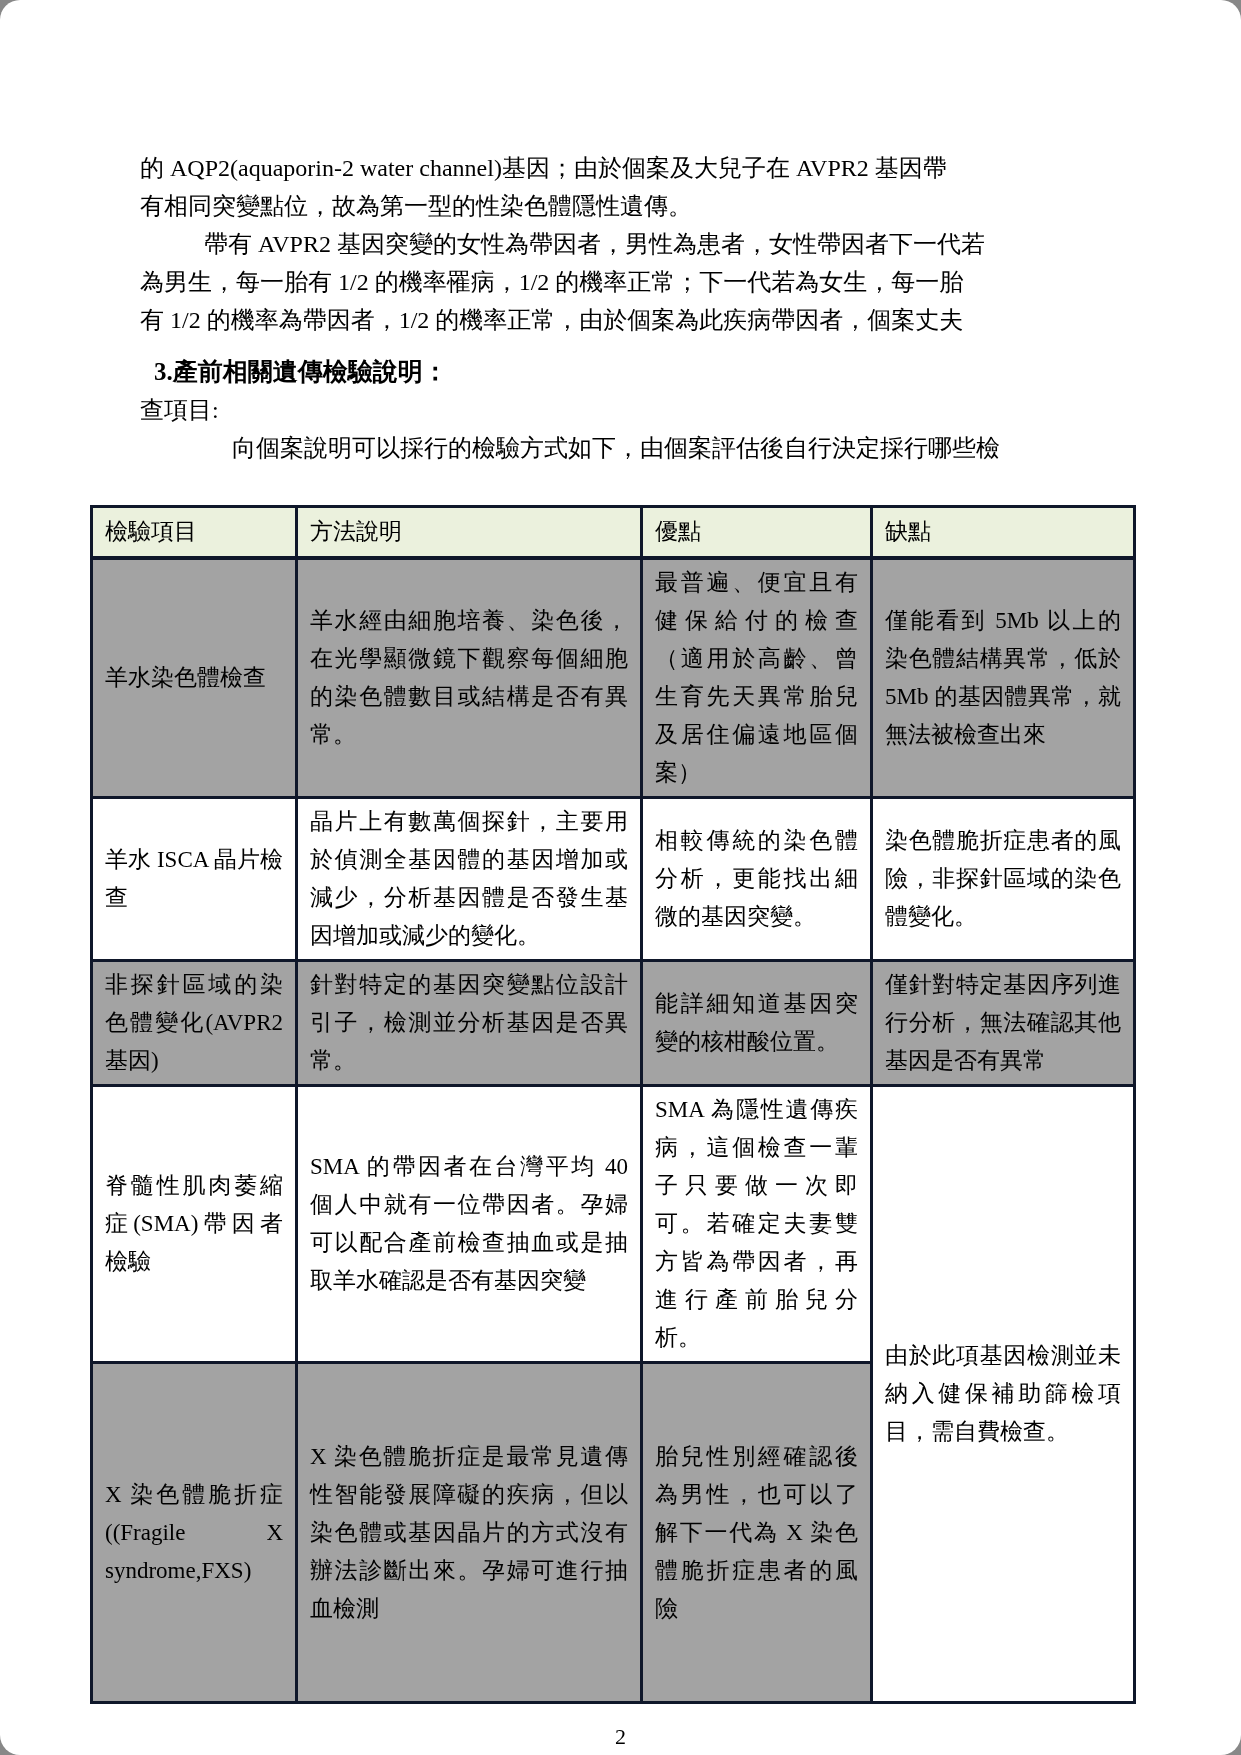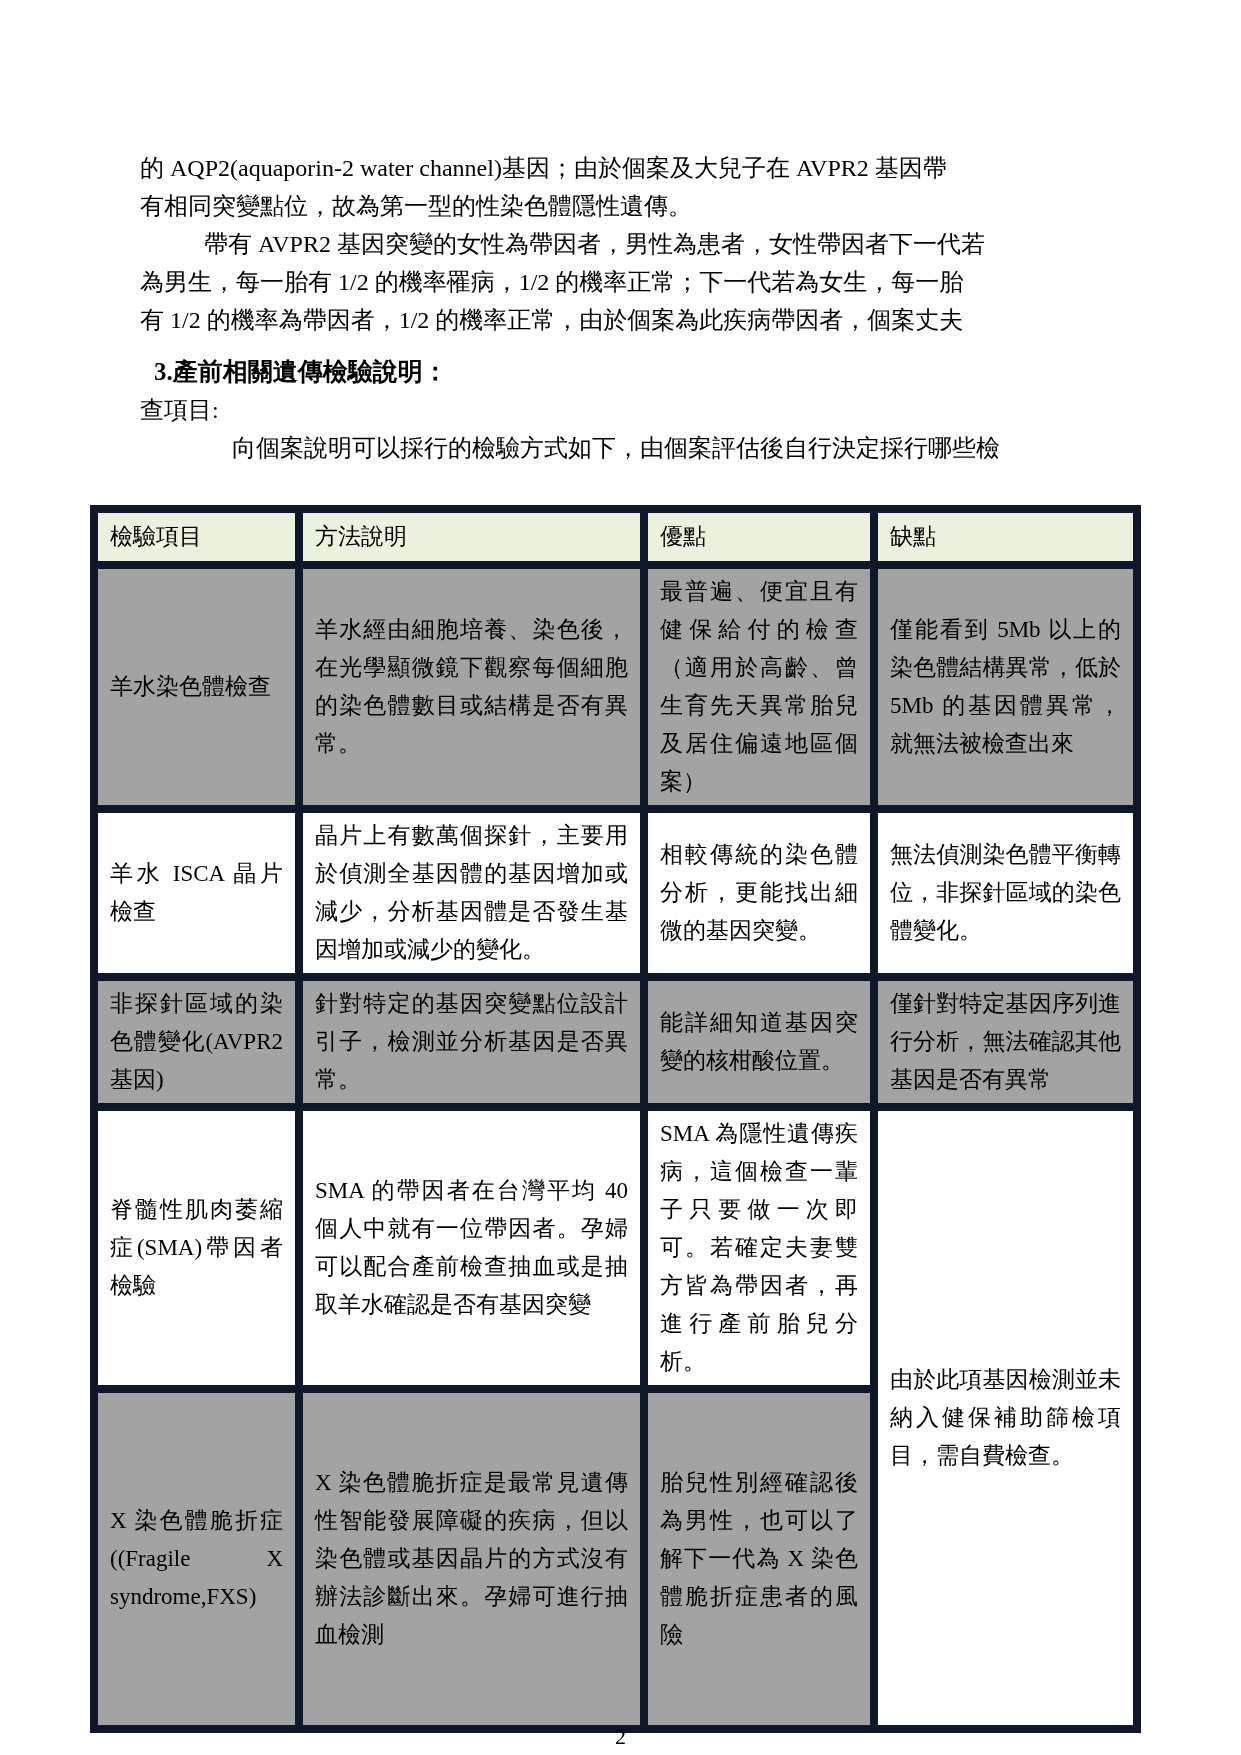--- a/index.html
+++ b/index.html
@@ -4,20 +4,21 @@
 <style>
   html,body { margin:0; padding:0; background:#888; }
   .page {
     position:relative;
     width:1241px; height:1755px;
     margin:0 auto;
     background:#ffffff;
     font-family:"Liberation Serif","DejaVu Serif",serif;
     color:#000;
     overflow:hidden;
+    border-radius:20px;
   }
   .doc {
     position:absolute; left:140px; top:149px; width:965px;
     font-size:24px; line-height:38px;
   }
   .ln { white-space:nowrap; }
   .indent1 { padding-left:64px; }
   .indent2 { padding-left:92px; }
   .heading {
     margin:14px 0 0 14px;
@@ -27,21 +28,21 @@
   }
   table.screen {
     position:absolute; left:90px; top:505px;
     width:1043px;
     border-collapse:collapse;
     table-layout:fixed;
     font-size:23px;
     line-height:38px;
   }
   table.screen th, table.screen td {
-    border:8px solid #0f172a;
+    border:3px solid #0f172a;
     padding:4px 12px;
     vertical-align:middle;
     text-align:justify;
   }
   table.screen thead th {
     background:#ebf1dd;
     font-weight:normal;
     text-align:left;
     border-bottom-width:4px;
     height:40px;
@@ -94,21 +95,21 @@
       <tr class="band" style="height:218px">
         <td>羊水染色體檢查</td>
         <td>羊水經由細胞培養、染色後，在光學顯微鏡下觀察每個細胞的染色體數目或結構是否有異常。</td>
         <td>最普遍、便宜且有健保給付的檢查（適用於高齡、曾生育先天異常胎兒及居住偏遠地區個案）</td>
         <td>僅能看到 5Mb 以上的染色體結構異常，低於 5Mb 的基因體異常，就無法被檢查出來</td>
       </tr>
       <tr class="plain" style="height:158px">
         <td>羊水 ISCA 晶片檢查</td>
         <td>晶片上有數萬個探針，主要用於偵測全基因體的基因增加或減少，分析基因體是否發生基因增加或減少的變化。</td>
         <td>相較傳統的染色體分析，更能找出細微的基因突變。</td>
-        <td>無法偵測染色體平衡轉位，非探針區域的染色體變化。</td>
+        <td>染色體脆折症患者的風險，非探針區域的染色體變化。</td>
       </tr>
       <tr class="band" style="height:122px">
         <td>非探針區域的染色體變化(AVPR2 基因)</td>
         <td>針對特定的基因突變點位設計引子，檢測並分析基因是否異常。</td>
         <td>能詳細知道基因突變的核柑酸位置。</td>
         <td>僅針對特定基因序列進行分析，無法確認其他基因是否有異常</td>
       </tr>
       <tr class="plain" style="height:252px">
         <td>脊髓性肌肉萎縮症(SMA)帶因者檢驗</td>
         <td>SMA 的帶因者在台灣平均 40 個人中就有一位帶因者。孕婦可以配合產前檢查抽血或是抽取羊水確認是否有基因突變</td>

